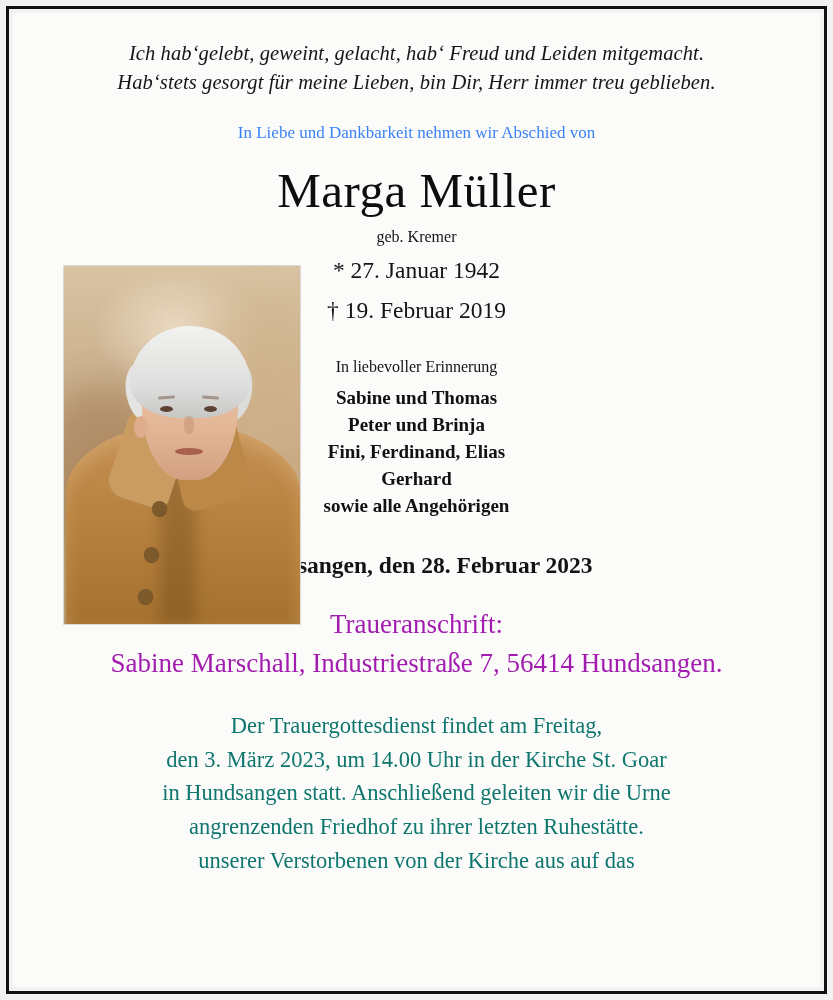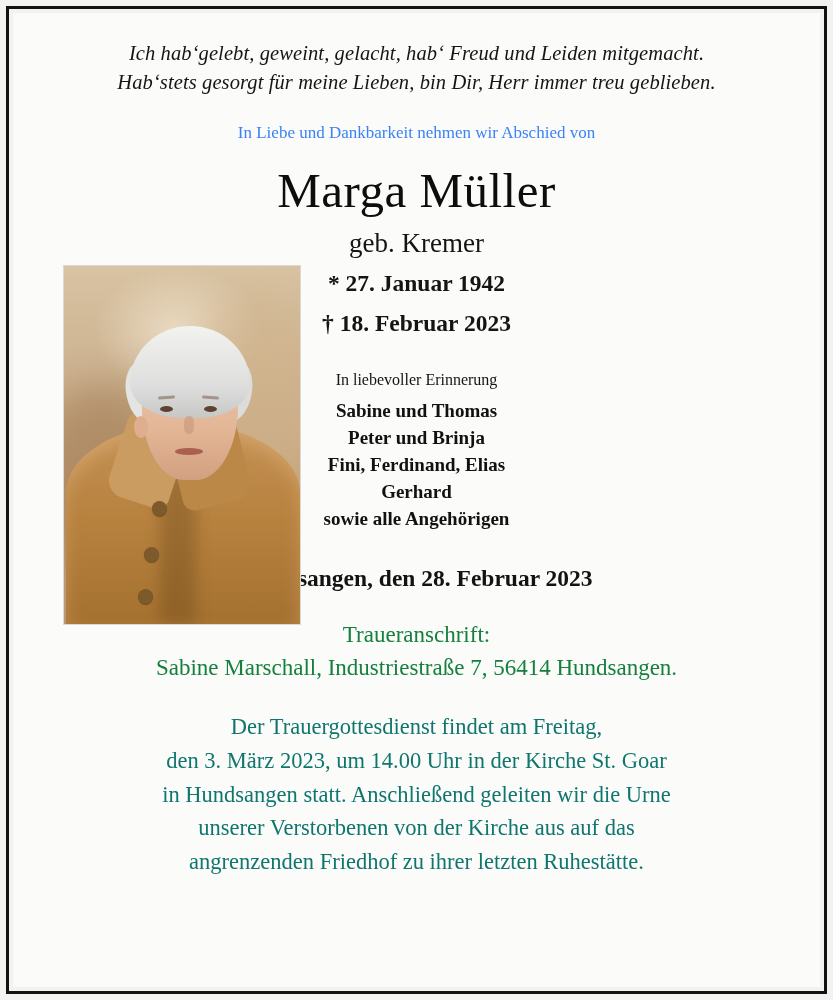--- a/index.html
+++ b/index.html
@@ -67,28 +67,28 @@
     color: #3b82f6;
   }
   .name {
     font-size: 49px;
     margin-top: 22px;
     letter-spacing: 0.5px;
     color: #0d0d0d;
     line-height: 1.05;
   }
   .born-name {
-    font-size: 27px;
+    font-size: 16px;
     margin-top: 11px;
     color: #141414;
   }
   .dates {
     font-size: 23.5px;
     margin-top: 11px;
-    font-weight: bold;
+    font-weight: normal;
     color: #141414;
   }
   .dates .d2 { margin-top: 13px; }
 
   .memory-block {
     margin-top: 34px;
   }
   .memory-title {
     font-size: 16px;
     color: #141414;
@@ -104,23 +104,23 @@
   .mourners .m.last { font-weight: bold; }
 
   .place-date {
     margin-top: 32px;
     font-size: 23.5px;
     font-weight: bold;
     color: #131313;
   }
   .address-block {
     margin-top: 26px;
-    font-size: 23px;
+    font-size: 27px;
     line-height: 1.45;
-    color: #15803d;
+    color: #a21caf;
   }
   .service-block {
     margin-top: 26px;
     font-size: 22.5px;
     line-height: 1.5;
     color: #0f766e;
   }
   .service-block .line { display: block; }
 
   .photo {
@@ -292,21 +292,21 @@
       </div>
 
       <div class="farewell">In Liebe und Dankbarkeit nehmen wir Abschied von</div>
 
       <div class="name">Marga Müller</div>
 
       <div class="born-name">geb. Kremer</div>
 
       <div class="dates">
         <div class="d1">* 27. Januar 1942</div>
-        <div class="d2">† 18. Februar 2023</div>
+        <div class="d2">† 19. Februar 2019</div>
       </div>
 
       <div class="memory-block">
         <div class="memory-title">In liebevoller Erinnerung</div>
         <div class="mourners">
           <span class="m">Sabine und Thomas</span>
           <span class="m">Peter und Brinja</span>
           <span class="m">Fini, Ferdinand, Elias</span>
           <span class="m">Gerhard</span>
           <span class="m last">sowie alle Angehörigen</span>
@@ -317,22 +317,22 @@
 
       <div class="address-block">
         <div>Traueranschrift:</div>
         <div>Sabine Marschall, Industriestraße 7, 56414 Hundsangen.</div>
       </div>
 
       <div class="service-block">
         <span class="line">Der Trauergottesdienst findet am Freitag,</span>
         <span class="line">den 3. März 2023, um 14.00 Uhr in der Kirche St. Goar</span>
         <span class="line">in Hundsangen statt. Anschließend geleiten wir die Urne</span>
+        <span class="line">angrenzenden Friedhof zu ihrer letzten Ruhestätte.</span>
         <span class="line">unserer Verstorbenen von der Kirche aus auf das</span>
-        <span class="line">angrenzenden Friedhof zu ihrer letzten Ruhestätte.</span>
       </div>
 
     </div>
 
     <div class="photo">
       <div class="photo-inner">
         <div class="bg-blob-a"></div>
         <div class="bg-blob-b"></div>
         <div class="coat"></div>
         <div class="coat-shadow"></div>

